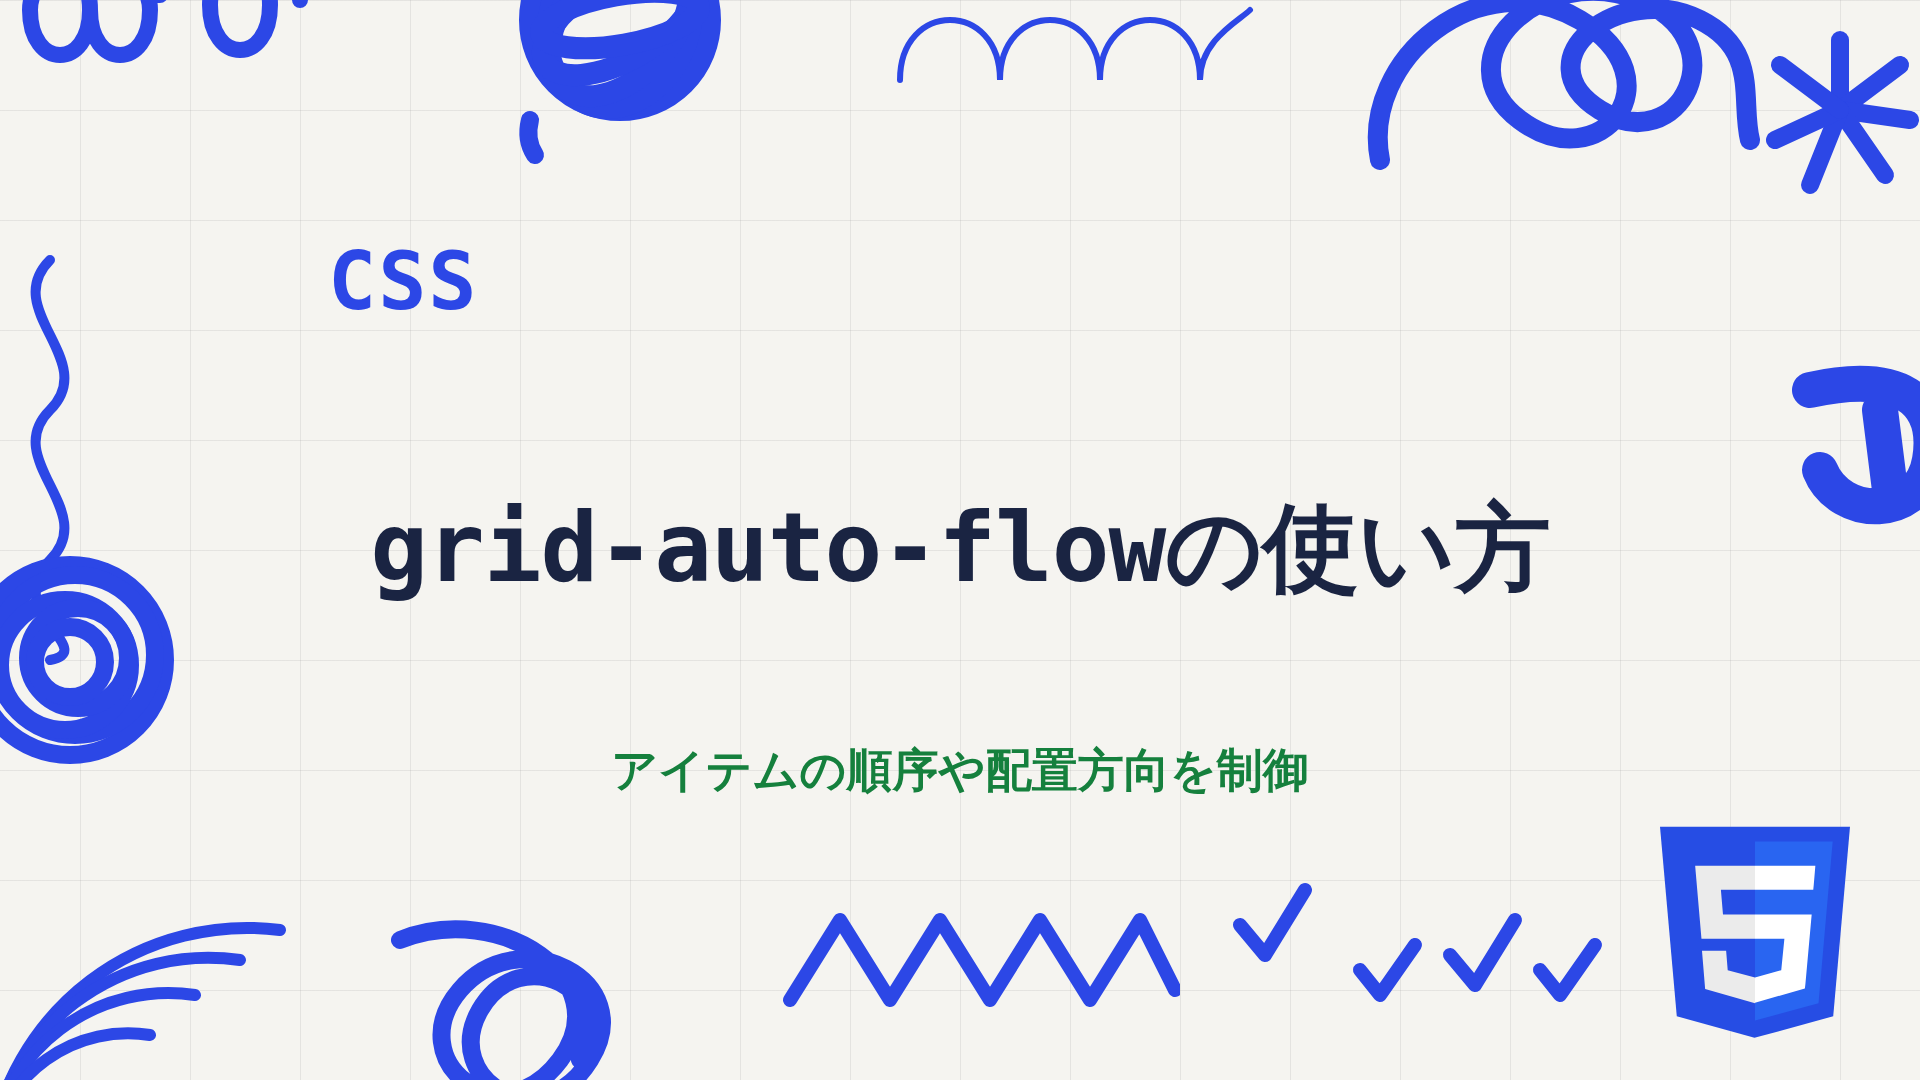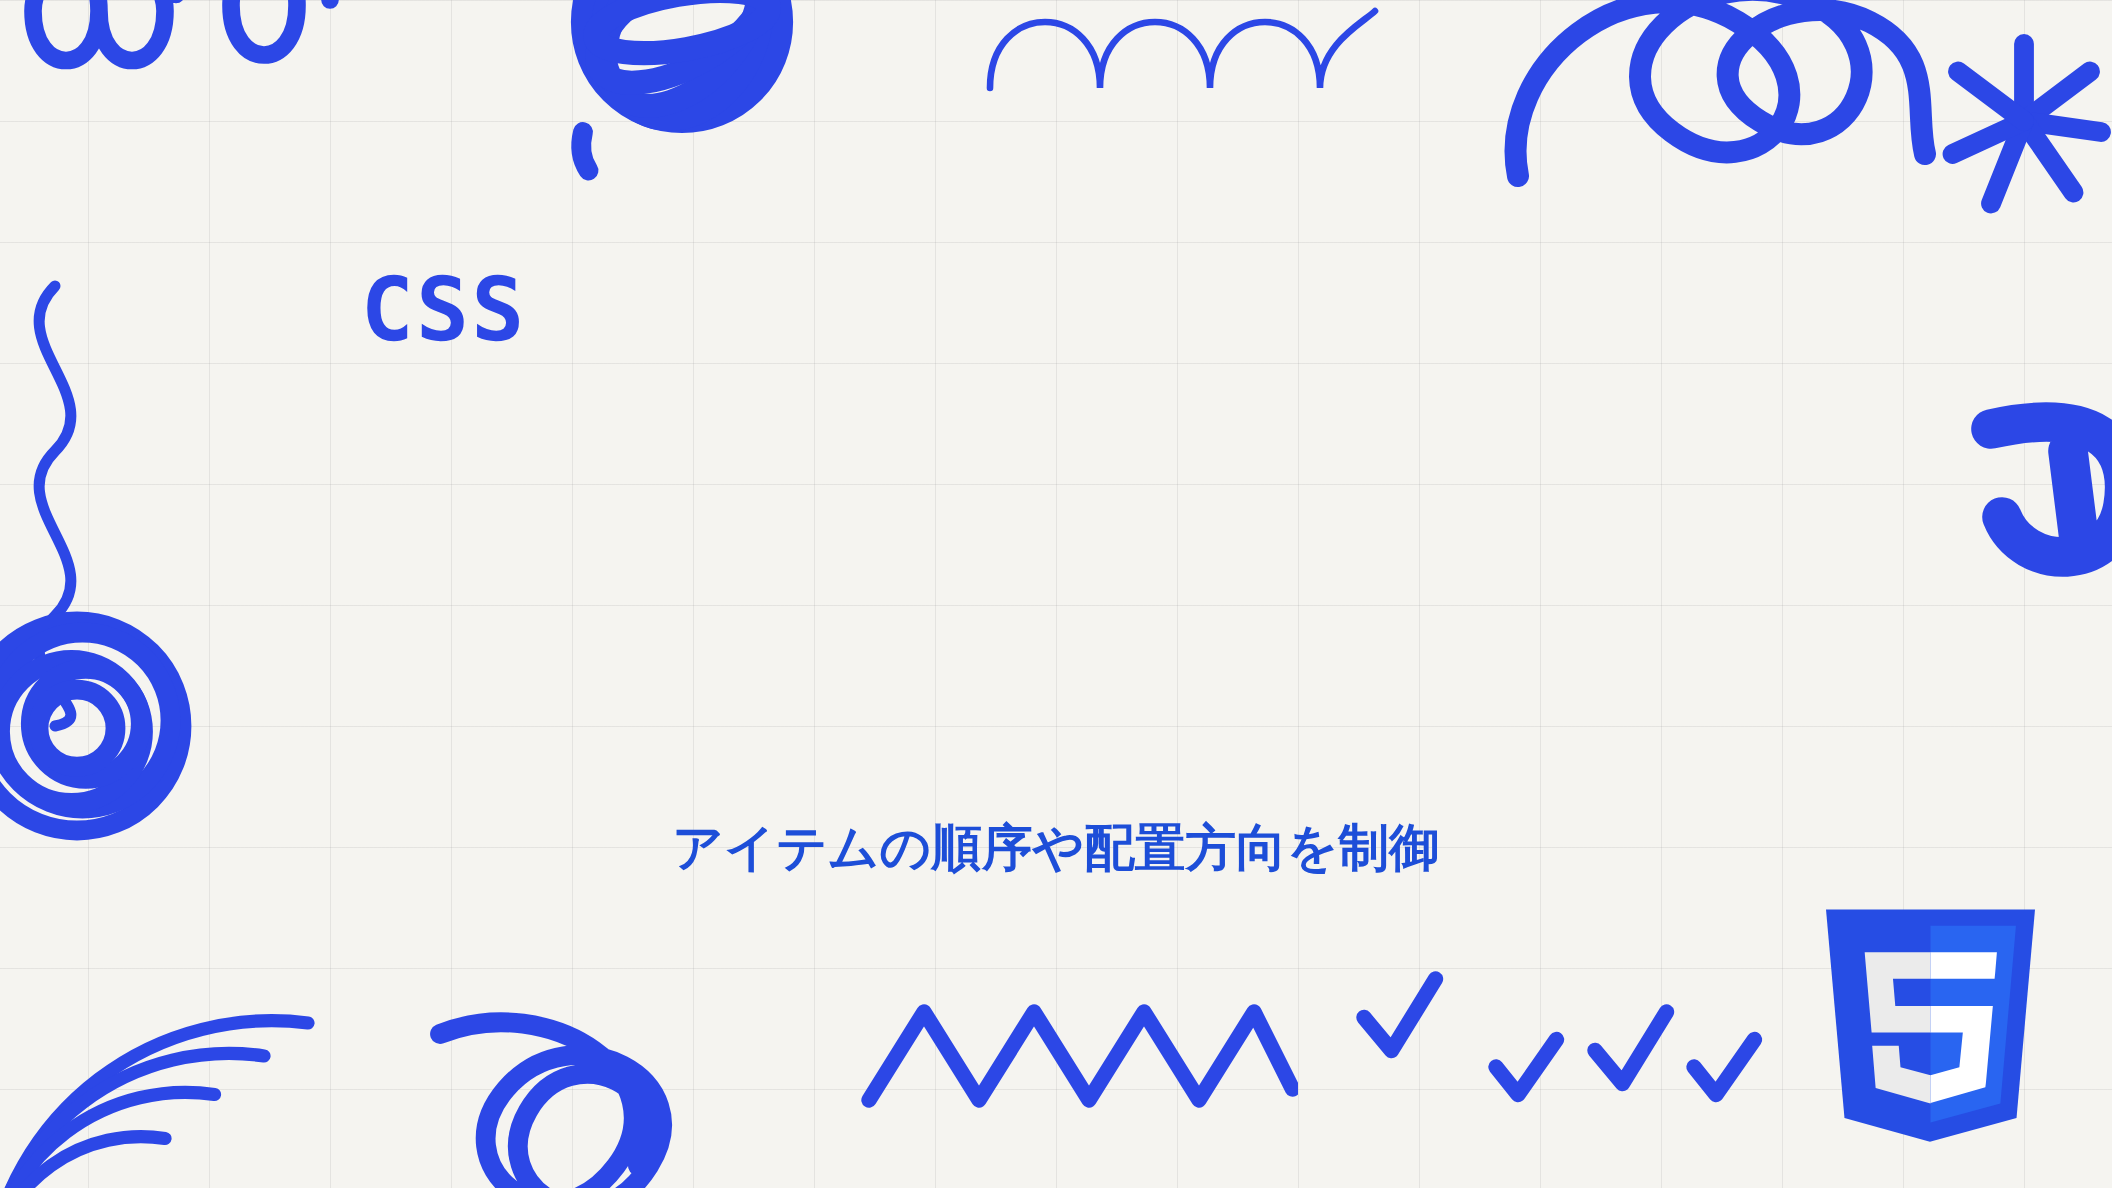--- a/index.html
+++ b/index.html
@@ -46,21 +46,21 @@
   font-family: 'Consolas', 'Monaco', 'Hiragino Kaku Gothic ProN', monospace;
   letter-spacing: -1px;
 }
 .subtitle {
   position: absolute;
   left: 50%;
   top: 740px;
   transform: translateX(-50%);
   font-size: 46px;
   font-weight: 700;
-  color: #1d4ed8;
+  color: #15803d;
   white-space: nowrap;
 }
 .doodle { position: absolute; }
 .css3-logo {
   position: absolute;
   right: 70px;
   bottom: 40px;
   width: 190px;
   height: 220px;
 }
@@ -151,14 +151,15 @@
 
 <svg class="css3-logo" viewBox="0 0 362 411">
   <path fill="#264DE4" d="M32 370 0 9h362l-32 361-150 41z"></path>
   <path fill="#2965F1" d="M181 378l121-33 27-308H181z"></path>
   <path fill="#EBEBEB" d="M181 176h-61l-4-47h65V83H67l1 12 11 127h102zM181 296l-52-14-3-37H80l6 73 95 27z"></path>
   <path fill="#FFF" d="M181 176v46h56l-6 60-50 14v48l95-27 1-8 11-122 1-11H181zm0-93v46h111l1-10 2-24 1-12H181z"></path>
 </svg>
 
 <div class="content">
   <div class="category">CSS</div>
+  <div class="title">grid-auto-flowの使い方</div>
   <div class="subtitle">アイテムの順序や配置方向を制御</div>
 </div>
 
 </body></html>

